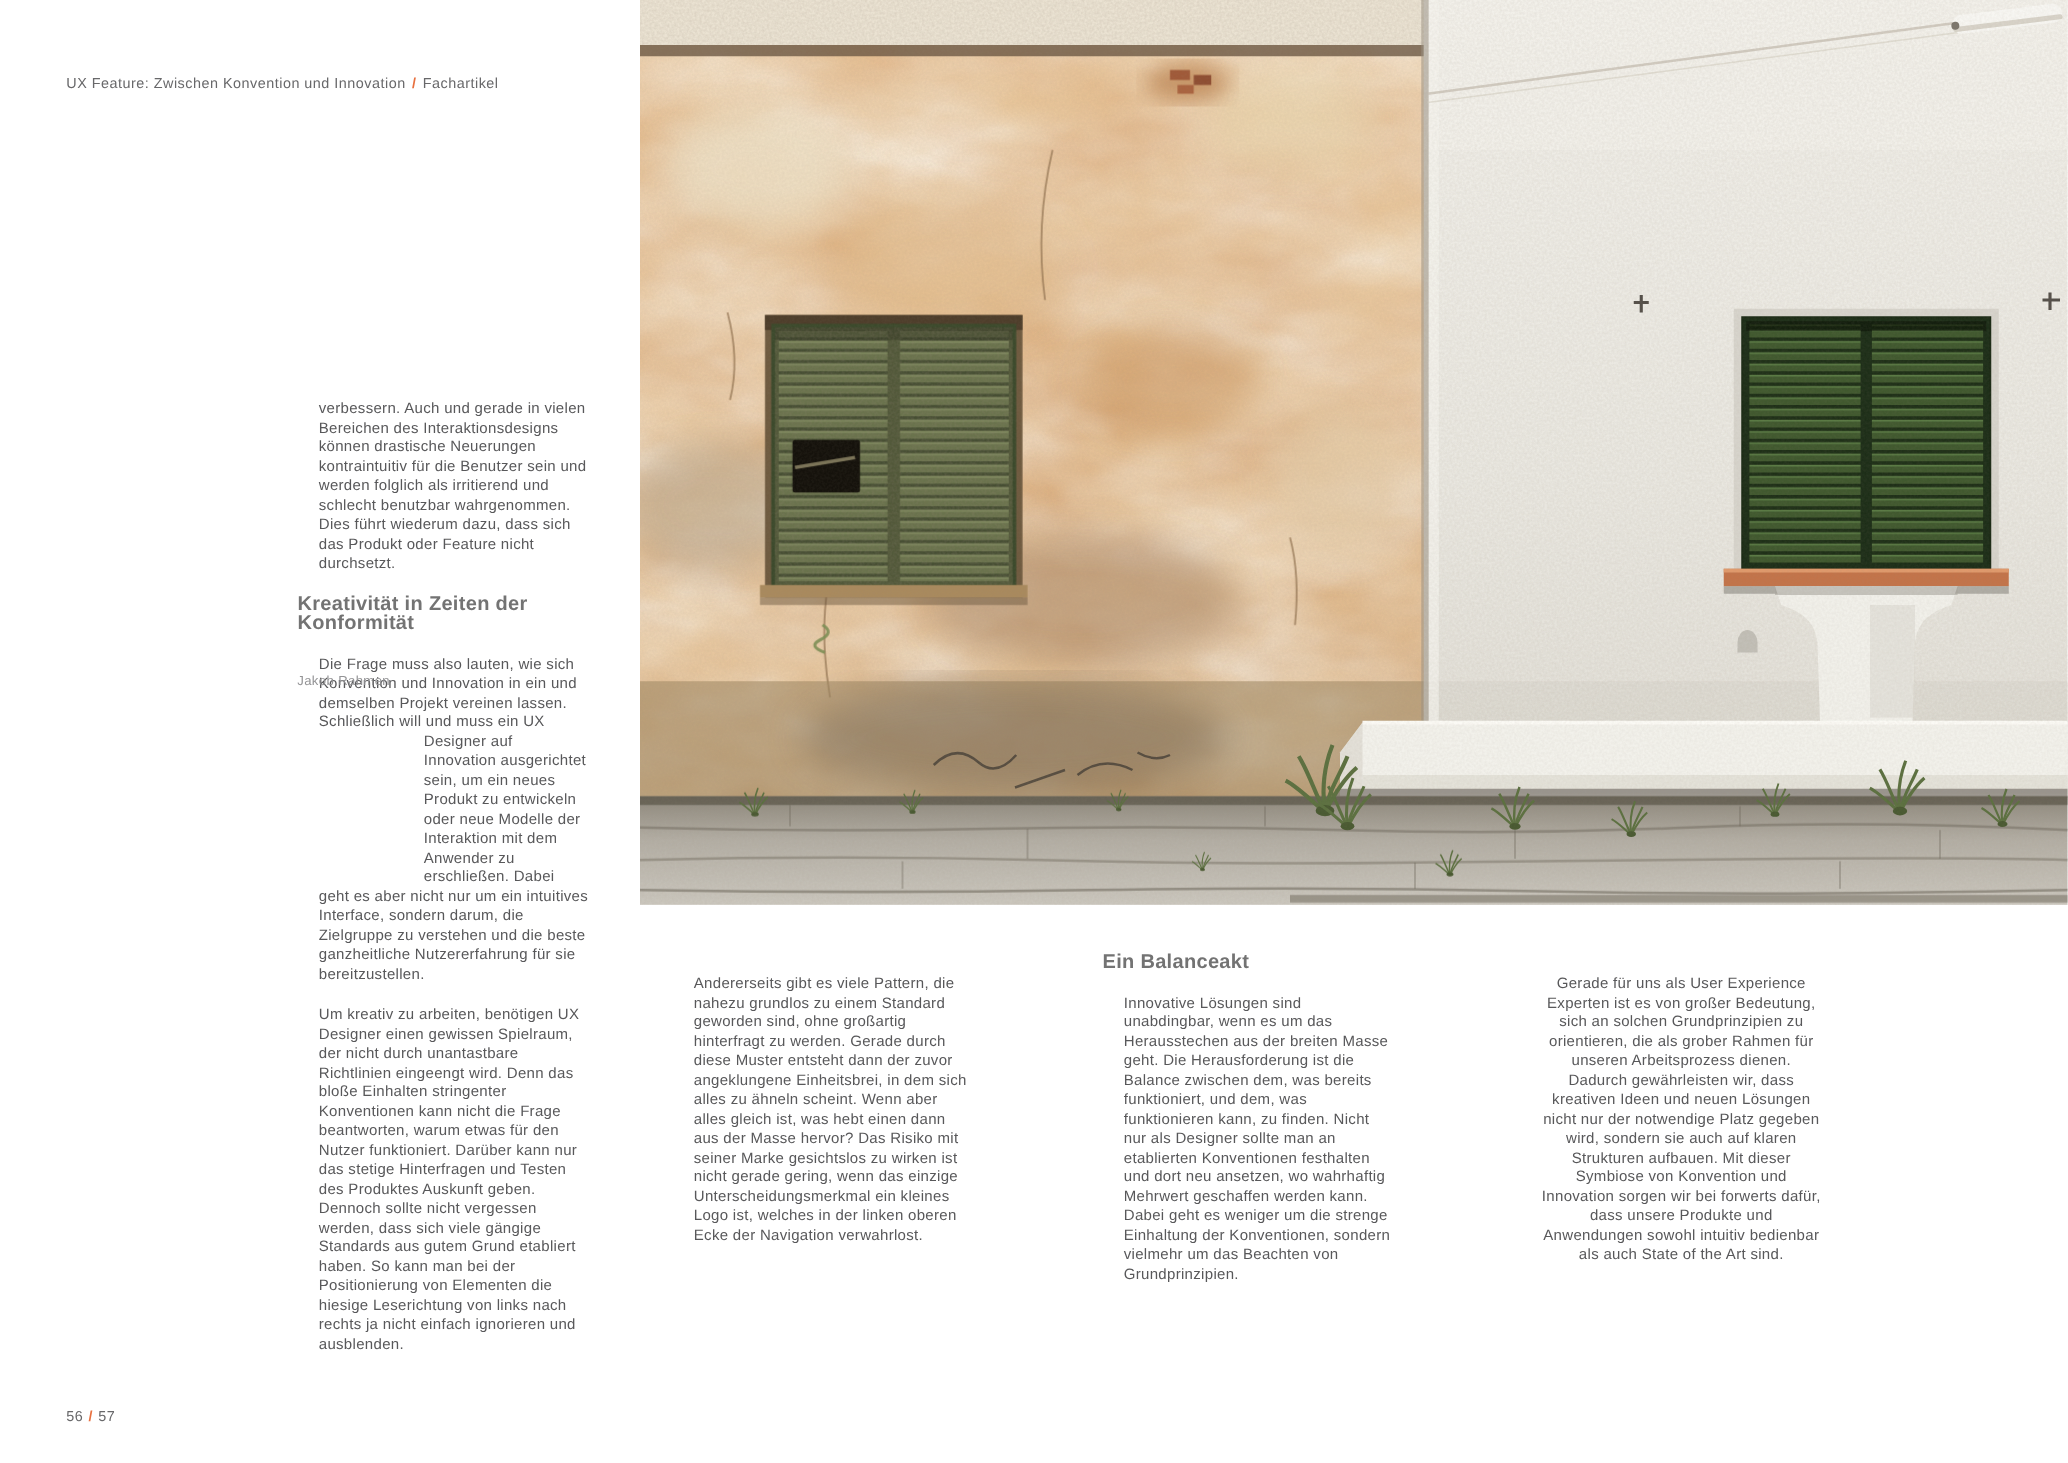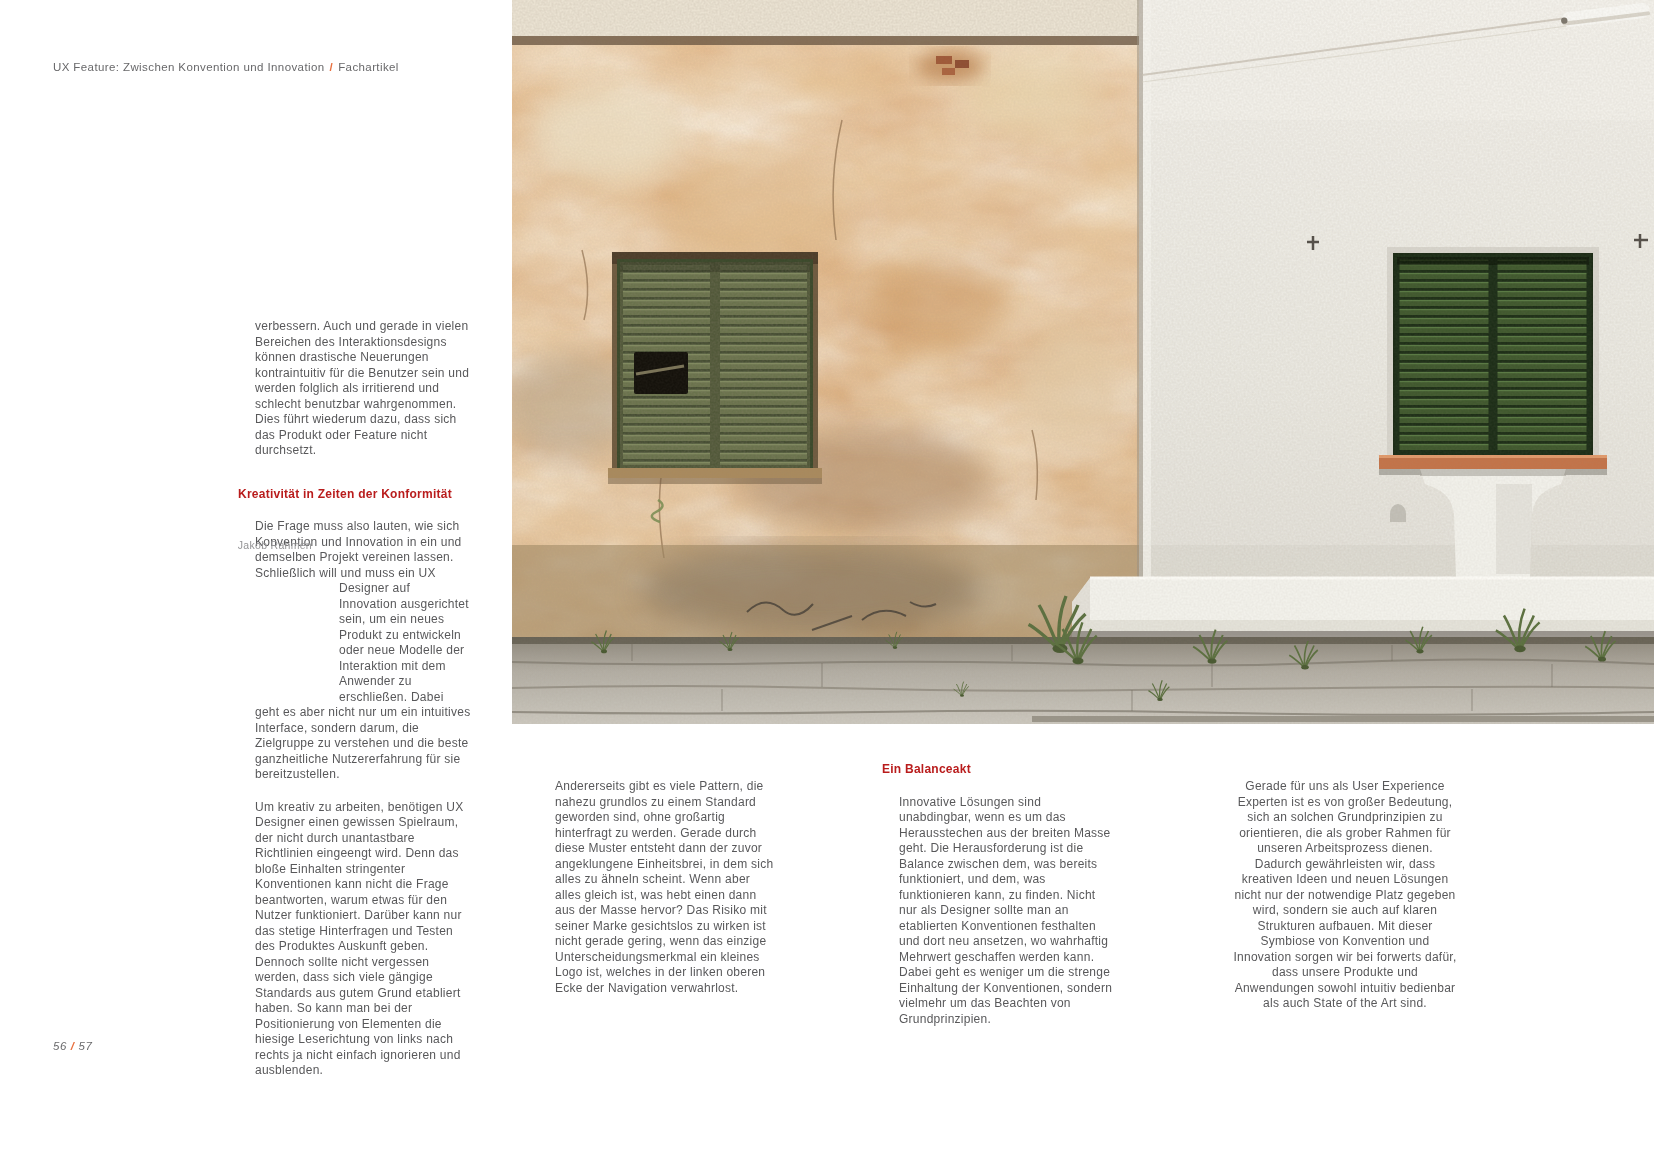--- a/index.html
+++ b/index.html
@@ -14,32 +14,32 @@
   .header .accent{margin:0 5px;font-weight:bold;}
   
   .photo{
     position:absolute;left:512px;top:0;width:1142px;height:724px;margin:0;padding:0;overflow:hidden;
   }
   .photo svg{display:block;width:1142px;height:724px;}
   
   .col{position:absolute;font-size:12px;line-height:15.5px;letter-spacing:.25px;color:#58585a;}
   .col p{margin:17px;}
   .col p + p{margin-top:13px;}
-  .col h3{margin:28px 0 0 0;font-size:12px;line-height:15.5px;letter-spacing:.25px;color:#b91c1c;font-weight:bold;}
+  .col h3{margin:17px 0 0 0;font-size:16px;line-height:15.5px;letter-spacing:.25px;color:#737373;font-weight:bold;}
   .col1{left:238px;top:302px;width:250px;}
   .col2{left:538px;top:762px;width:255px;}
   .col3{left:882px;top:762px;width:252px;}
   .col4{left:1216px;top:762px;width:258px;text-align:center;}
   .quote-spacer{display:block;float:left;width:84px;height:110px;}
   
   .pullquote{position:absolute;left:62px;top:536px;width:250px;text-align:right;}
   .pq-text{margin:0;font-size:12px;line-height:15.3px;font-style:italic;font-weight:bold;letter-spacing:.2px;color:#ef8661;}
   .pq-attr{margin:3px 0 0 0;font-size:10.5px;color:#939395;letter-spacing:.3px;}
   
-  .footer{position:absolute;left:53px;top:1040px;font-size:11.5px;letter-spacing:.5px;color:#68686a;font-style:italic;}
+  .footer{position:absolute;left:53px;top:1128px;font-size:11.5px;letter-spacing:.5px;color:#68686a;}
   .footer .accent{margin:0 4px;font-weight:bold;}
 </style>
 </head>
 <body>
 
 <div class="page">
 
   <div class="header">
     <span>UX Feature: Zwischen Konvention und Innovation</span><span class="accent" style="color: rgb(232, 112, 63);">/</span><span>Fachartikel</span>
   </div>

